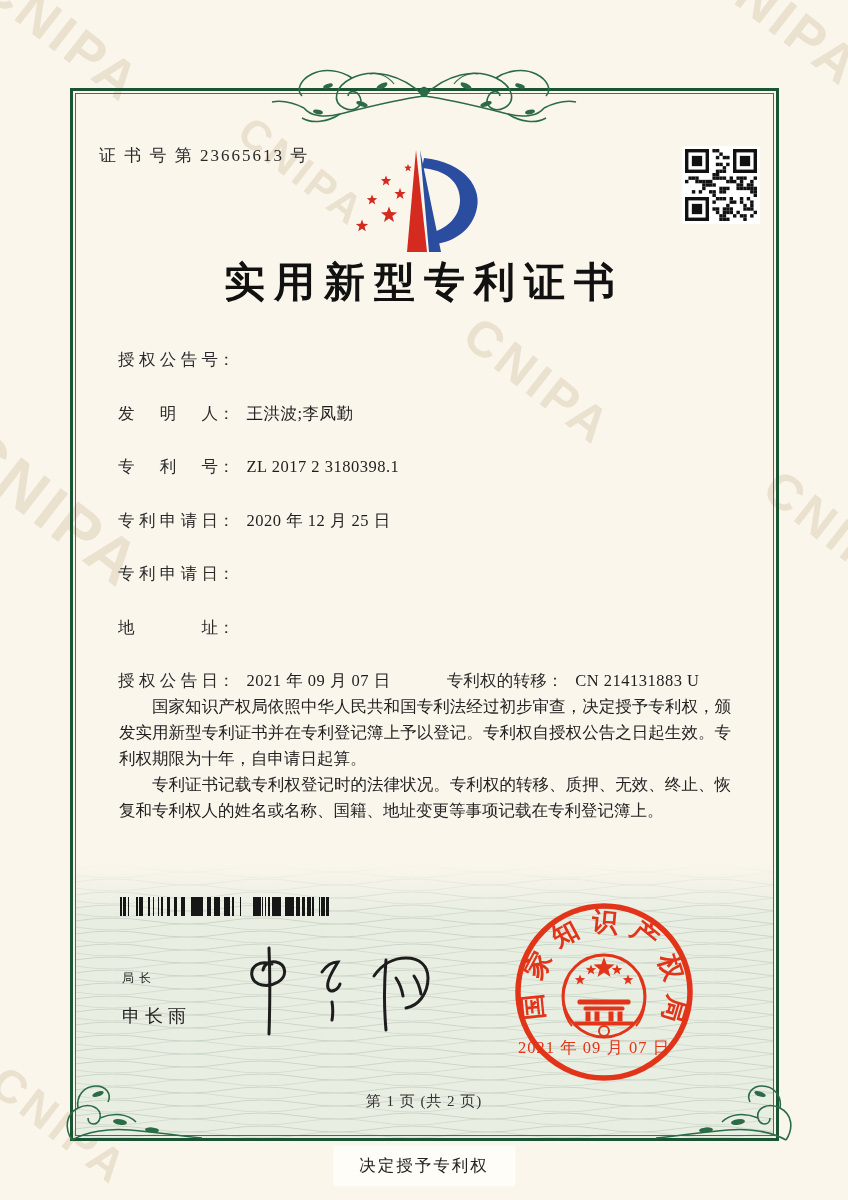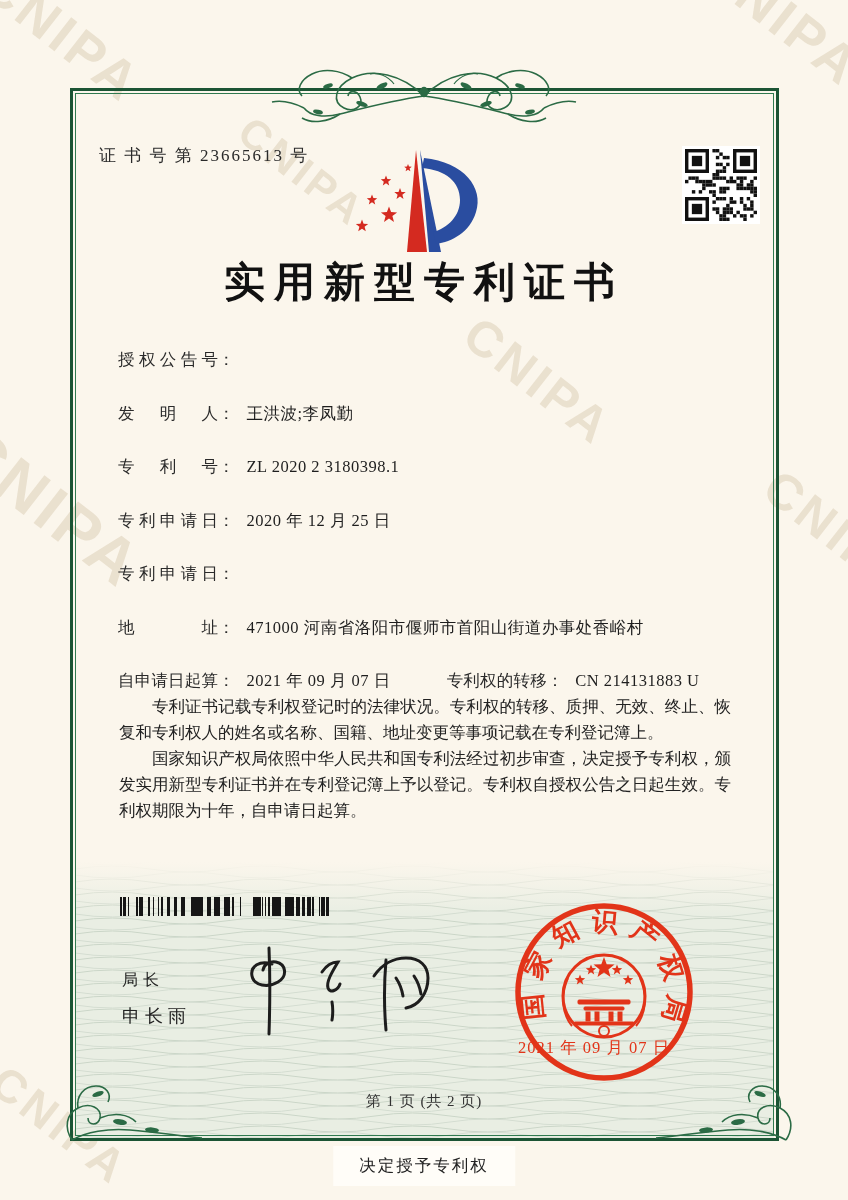--- a/index.html
+++ b/index.html
@@ -73,21 +73,21 @@
   .fvalue{color:#1e1e1e;letter-spacing:.5px;}
   
   .paras{
     position:absolute;left:119px;top:694px;width:612px;z-index:5;
     font-size:16.5px;line-height:26px;text-align:justify;color:#222;
   }
   .paras p{margin:0;text-indent:2em;}
   
   .barcode{position:absolute;left:120px;top:897px;width:216px;height:19px;z-index:5;display:flex;}
   .barcode .bar{height:100%;}
-  .issuer-pos{position:absolute;left:122px;top:970px;z-index:5;font-size:16px;letter-spacing:5px;color:#222;}
+  .issuer-pos{position:absolute;left:122px;top:970px;z-index:5;font-size:12px;letter-spacing:5px;color:#222;}
   .issuer-name{position:absolute;left:122px;top:1004px;z-index:5;font-size:18px;letter-spacing:5px;color:#222;}
   .signature{position:absolute;left:236px;top:942px;z-index:6;}
   .seal{position:absolute;left:512px;top:900px;z-index:6;}
   .seal-date{
     position:absolute;left:518px;top:1037px;width:170px;z-index:7;
     color:#e23419;font-size:16.5px;letter-spacing:1px;white-space:nowrap;
   }
   .page-no{
     position:absolute;left:0;top:1092px;width:848px;z-index:5;
     text-align:center;font-size:15px;letter-spacing:1px;color:#333;
@@ -317,60 +317,59 @@
       <span class="fitem">
         <span class="flabel-text">发明人</span>
         <span class="colon">：</span>
         <span class="fvalue">王洪波;李凤勤</span>
       </span>
     </div>
     <div class="frow">
       <span class="fitem">
         <span class="flabel-text">专利号</span>
         <span class="colon">：</span>
-        <span class="fvalue">ZL 2020 2 3180398.1</span>
+        <span class="fvalue">ZL 2017 2 3180398.1</span>
       </span>
     </div>
     <div class="frow">
       <span class="fitem">
         <span class="flabel-text">专利申请日</span>
         <span class="colon">：</span>
         <span class="fvalue">2020 年 12 月 25 日</span>
       </span>
     </div>
     <div class="frow">
       <span class="fitem">
         <span class="flabel-text">专利申请日</span>
         <span class="colon">：</span>
       </span>
     </div>
     <div class="frow">
       <span class="fitem">
         <span class="flabel-text">地址</span>
         <span class="colon">：</span>
-        <span class="fvalue">471000 河南省洛阳市偃师市首阳山街道办事处香峪村</span>
-      </span>
-    </div>
-    <div class="frow">
-      <span class="fitem">
-        <span class="flabel-text">自申请日起算</span>
+      </span>
+    </div>
+    <div class="frow">
+      <span class="fitem">
+        <span class="flabel-text">授权公告日</span>
         <span class="colon">：</span>
         <span class="fvalue">2021 年 09 月 07 日</span>
       </span>
       <span class="fitem">
         <span class="flabel-text">专利权的转移</span>
         <span class="colon">：</span>
         <span class="fvalue">CN 214131883 U</span>
       </span>
     </div>
   </div>
 
 <div class="paras">
+  <p>国家知识产权局依照中华人民共和国专利法经过初步审查，决定授予专利权，颁发实用新型专利证书并在专利登记簿上予以登记。专利权自授权公告之日起生效。专利权期限为十年，自申请日起算。</p>
   <p>专利证书记载专利权登记时的法律状况。专利权的转移、质押、无效、终止、恢复和专利权人的姓名或名称、国籍、地址变更等事项记载在专利登记簿上。</p>
-  <p>国家知识产权局依照中华人民共和国专利法经过初步审查，决定授予专利权，颁发实用新型专利证书并在专利登记簿上予以登记。专利权自授权公告之日起生效。专利权期限为十年，自申请日起算。</p>
 </div>
 
 <div class="barcode" id="barcodeBox">
     <span class="bar" style="width: 2px; background: rgb(22, 22, 22);"></span>
     <span class="bar" style="width: 1px; background: transparent;"></span>
     <span class="bar" style="width: 2px; background: rgb(22, 22, 22);"></span>
     <span class="bar" style="width: 1px; background: rgb(22, 22, 22);"></span>
     <span class="bar" style="width: 2px; background: transparent;"></span>
     <span class="bar" style="width: 1px; background: rgb(22, 22, 22);"></span>
     <span class="bar" style="width: 2px; background: transparent;"></span>

